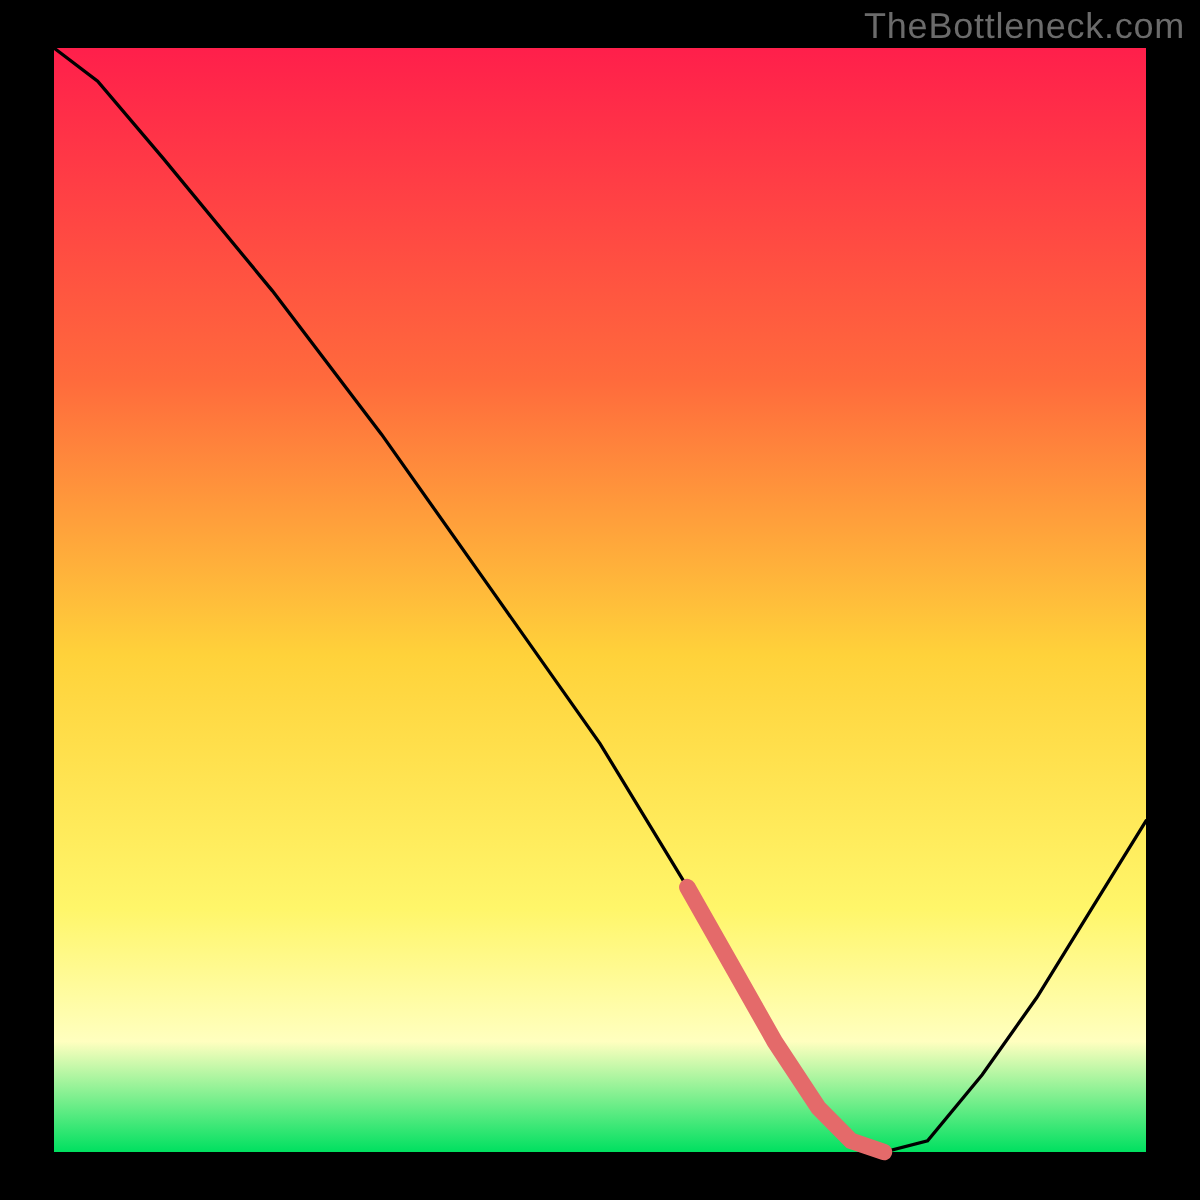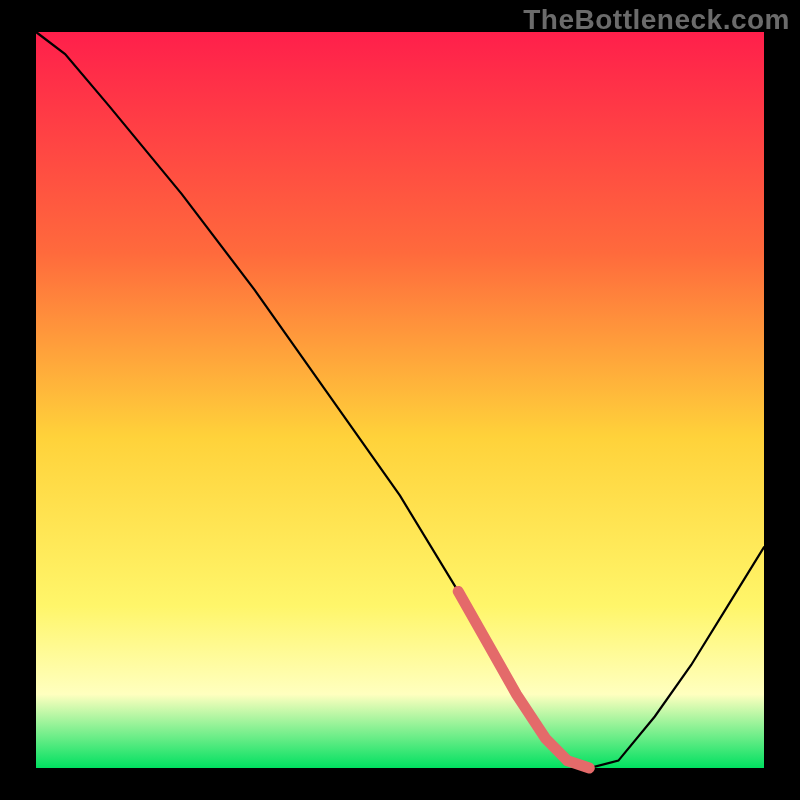--- a/index.html
+++ b/index.html
@@ -15,22 +15,22 @@
     position: relative;
     width: 800px;
     height: 800px;
     background: #000;
   }
   .watermark {
     position: absolute;
     top: 4px;
     right: 10px;
     color: #6b6b6b;
-    font-size: 28px;
-    font-weight: 700;
+    font-size: 24px;
+    font-weight: 400;
     letter-spacing: 0.5px;
     z-index: 5;
   }
   svg {
     position: absolute;
     top: 0;
     left: 0;
   }
 </style>
 </head>

